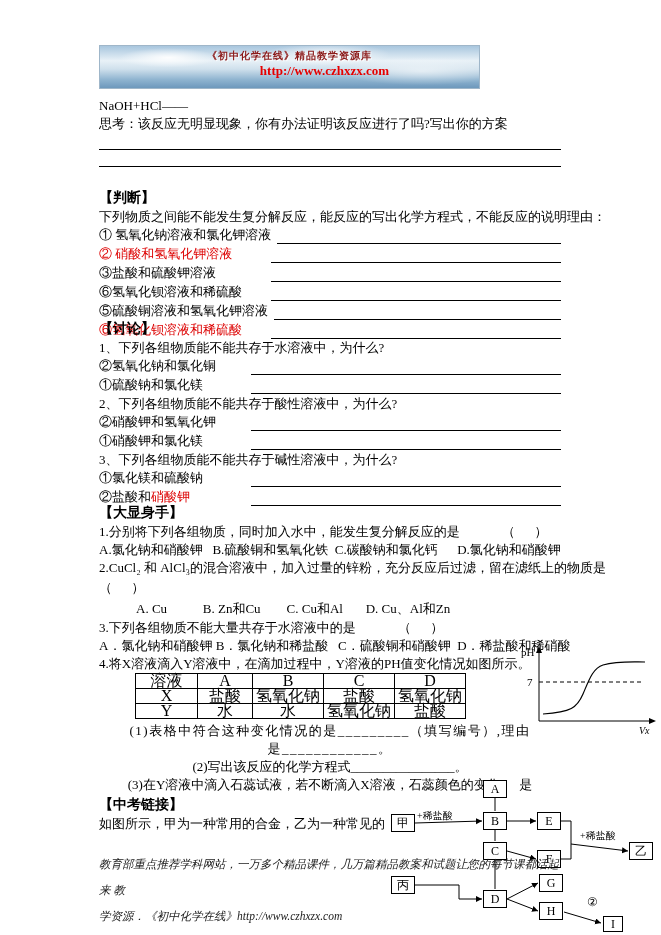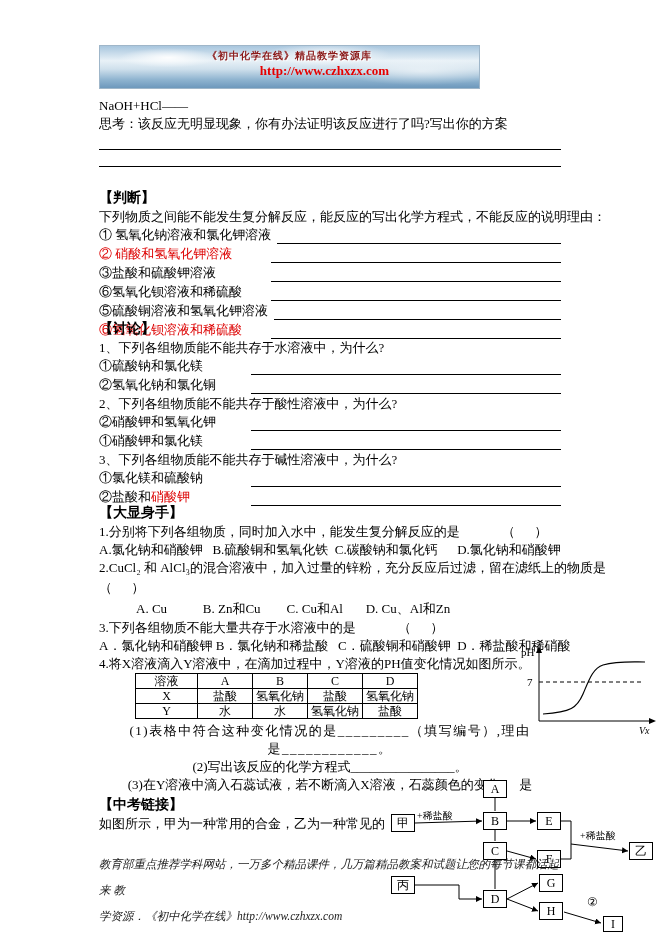--- a/index.html
+++ b/index.html
@@ -38,21 +38,21 @@
   #discuss  { left:99px; top:319px; width:462px; }
   #practice { left:99px; top:503px; width:462px; }
   #qtable   { left:135px; top:673px; }
   #graph    { left:519px; top:642px; }
   #subqs    { left:99px; top:722px; width:462px;text-align:center; }
   #zhongkao { left:99px; top:795px; width:320px; }
   #diagram  { left:384px; top:774px; width:277px; height:161px; }
   #footerTxt{ left:99px; top:851px; width:462px; font-style:italic; font-weight:normal;
               font-size:11.5px; line-height:26px; color:#1a1a1a; }
 
-  #qtable table { border-collapse:collapse; font-size:12px; }
+  #qtable table { border-collapse:collapse; font-size:16px; }
   #qtable td { border:1px solid #000; text-align:center; height:15px;
                min-width:55px; padding:0 3px; line-height:14px; }
   #qtable td.c0 { min-width:62px; }
 
   .dbox { position:absolute; width:24px; height:18px; border:1px solid #000;
           text-align:center; line-height:16px; font-size:12px; background:#fff; }
   .dbox.small { width:20px; height:16px; line-height:14px; }
   .dlabel { position:absolute; font-size:10px; white-space:nowrap; line-height:12px; }
   #diagram svg { position:absolute; left:0; top:0; }
 </style>
@@ -97,25 +97,25 @@
   <div class="frow">
     <span class="jtext red">⑥氢氧化钡溶液和稀硫酸</span>
     <span class="blank"></span>
   </div>
 </div>
 
 <div class="abs" id="discuss">
   <div class="heading">【讨论】</div>
   <div class="line">1、下列各组物质能不能共存于水溶液中，为什么?</div>
   <div class="frow">
+    <span class="dtext">②氢氧化钠和氯化铜</span>
+    <span class="blank"></span>
+  </div>
+  <div class="frow">
     <span class="dtext">①硫酸钠和氯化镁</span>
-    <span class="blank"></span>
-  </div>
-  <div class="frow">
-    <span class="dtext">②氢氧化钠和氯化铜</span>
     <span class="blank"></span>
   </div>
   <div class="line">2、下列各组物质能不能共存于酸性溶液中，为什么?</div>
   <div class="frow">
     <span class="dtext">②硝酸钾和氢氧化钾</span>
     <span class="blank"></span>
   </div>
   <div class="frow">
     <span class="dtext">①硝酸钾和氯化镁</span>
     <span class="blank"></span>

